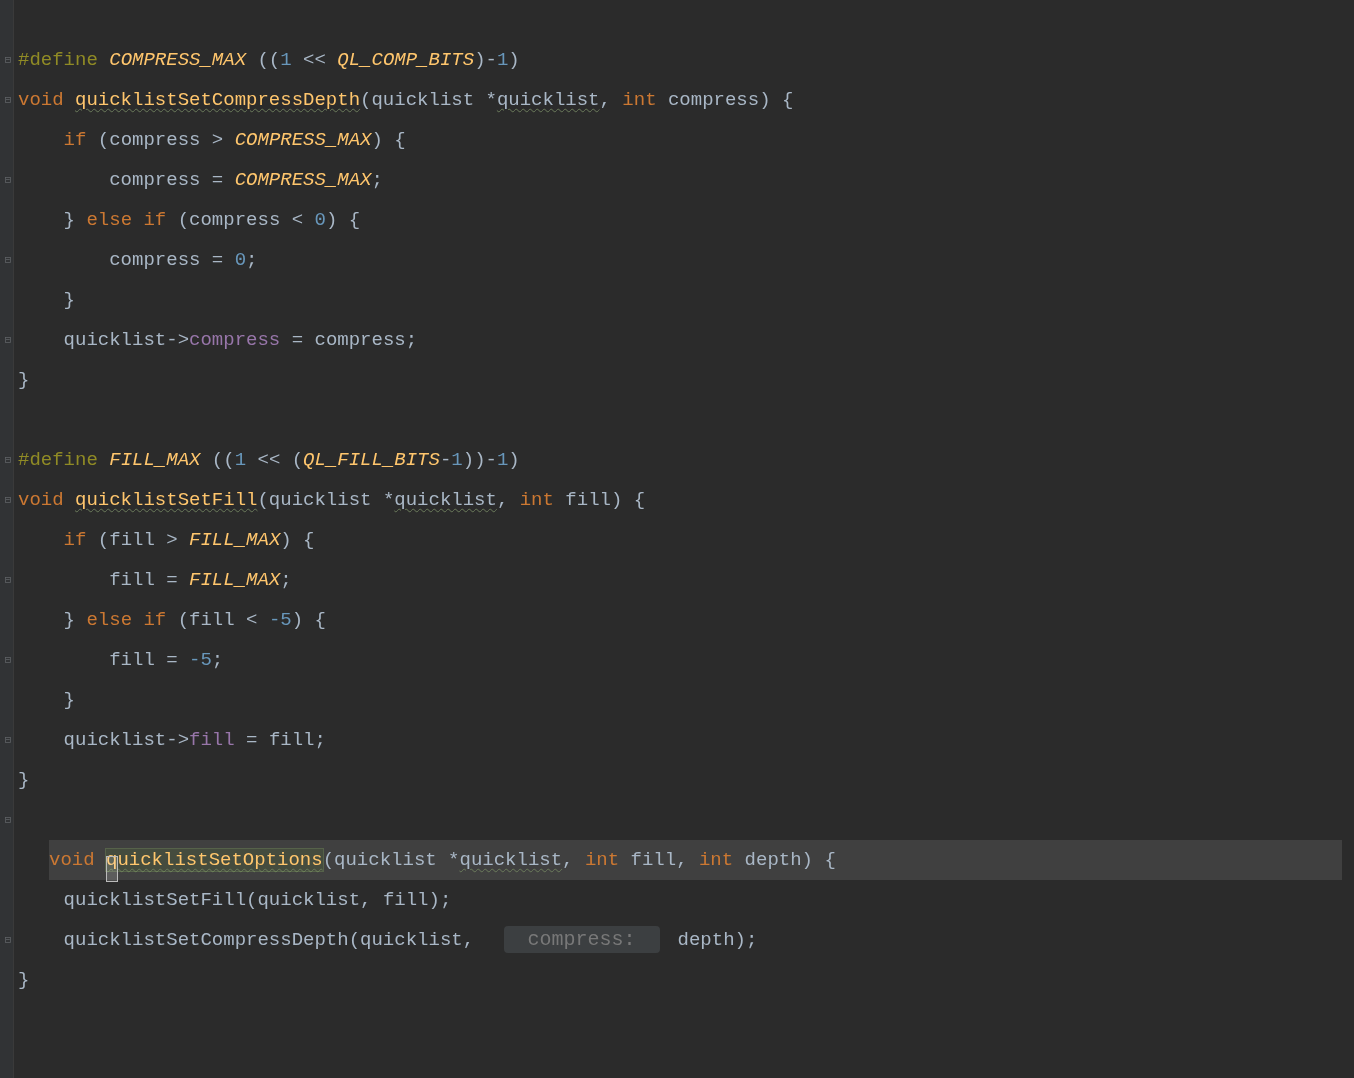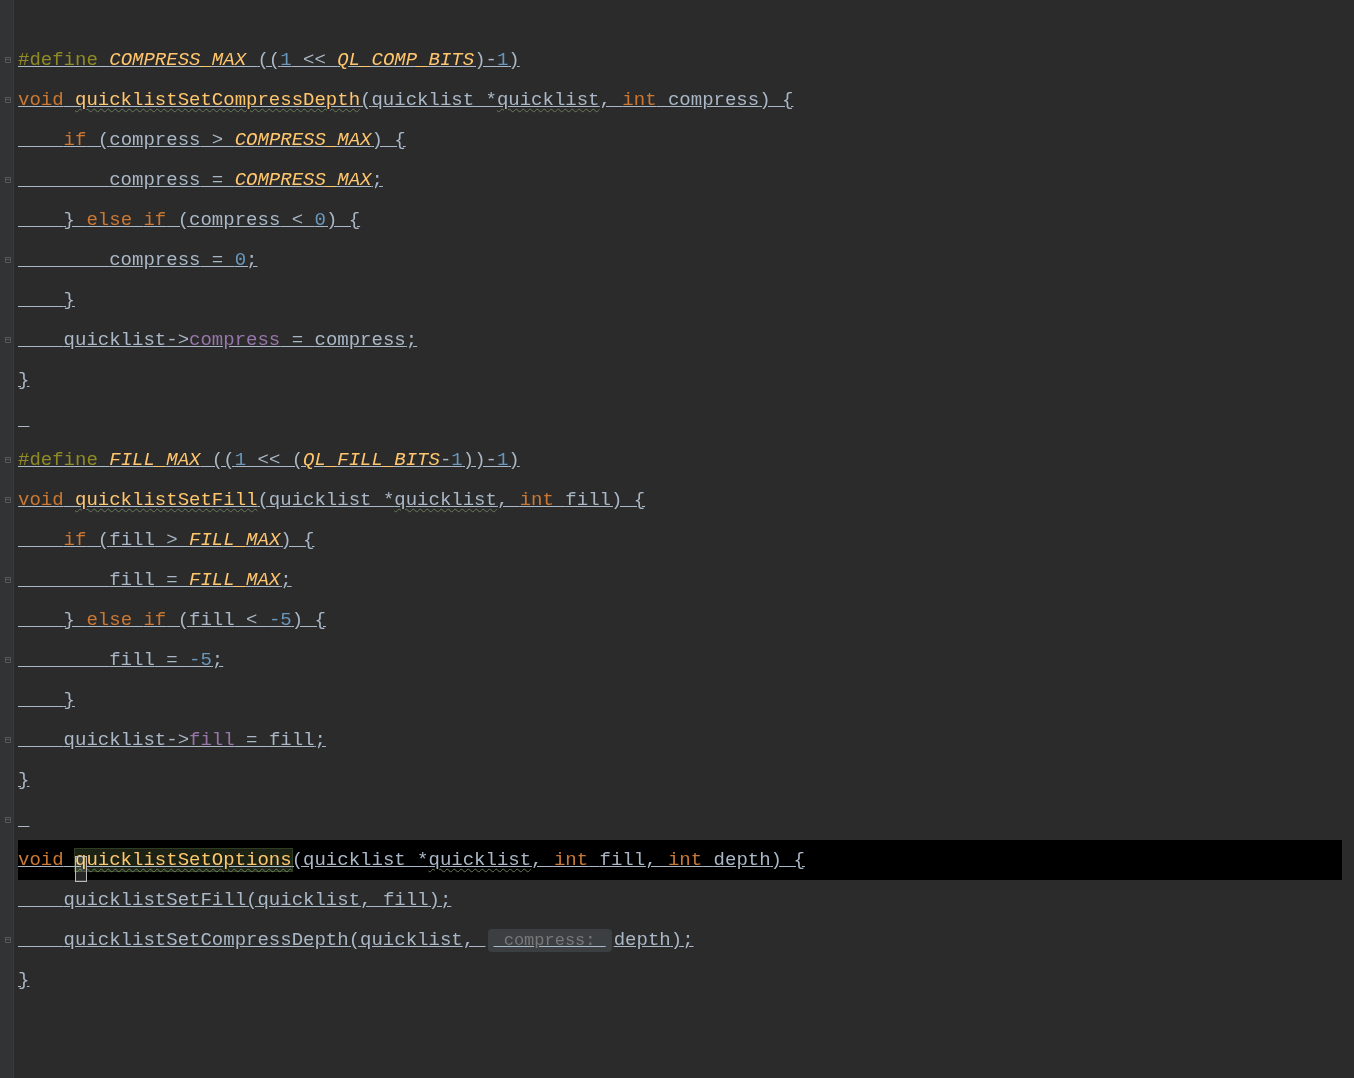--- a/index.html
+++ b/index.html
@@ -37,44 +37,44 @@
     font-size: 11px;
     line-height: 10px;
     text-align: center;
     cursor: pointer;
   }
   .code {
     position: absolute;
     left: 18px;
     top: 0;
     right: 12px;
-    text-decoration: underline;
   }
   .line {
     display: block;
     height: 40px;
   }
   .line.current {
-    background: #000000;
+    background: #404040;
+    margin-left: 31px;
   }
   .kw { color: #cc7832; text-align: center; }
   .macro-def { color: #908b25; }
   .macro-name { color: #ffc66d; font-style: italic; }
   .func-decl { color: #ffc66d; }
   .fn-call { color: #a9b7c6; }
   .num { color: #6897bb; }
   .member { color: #9876aa; }
   .plain { color: #a9b7c6; }
   .hint { 
     background: #3c3f41; 
     color: #787878; 
     border-radius: 4px; 
-    padding: 2px 6px;
-    font-size: 17px;
-    margin: 0 2px;
+    padding: 2px 12px;
+    font-size: 20px;
+    margin: 0 18px;
   }
   .squiggle {
     text-decoration-line: underline;
     text-decoration-style: wavy;
     text-decoration-color: #6a7a5a;
     text-decoration-thickness: 1px;
     text-underline-offset: 3px;
   }
   .cursor-block{
     position: absolute;

